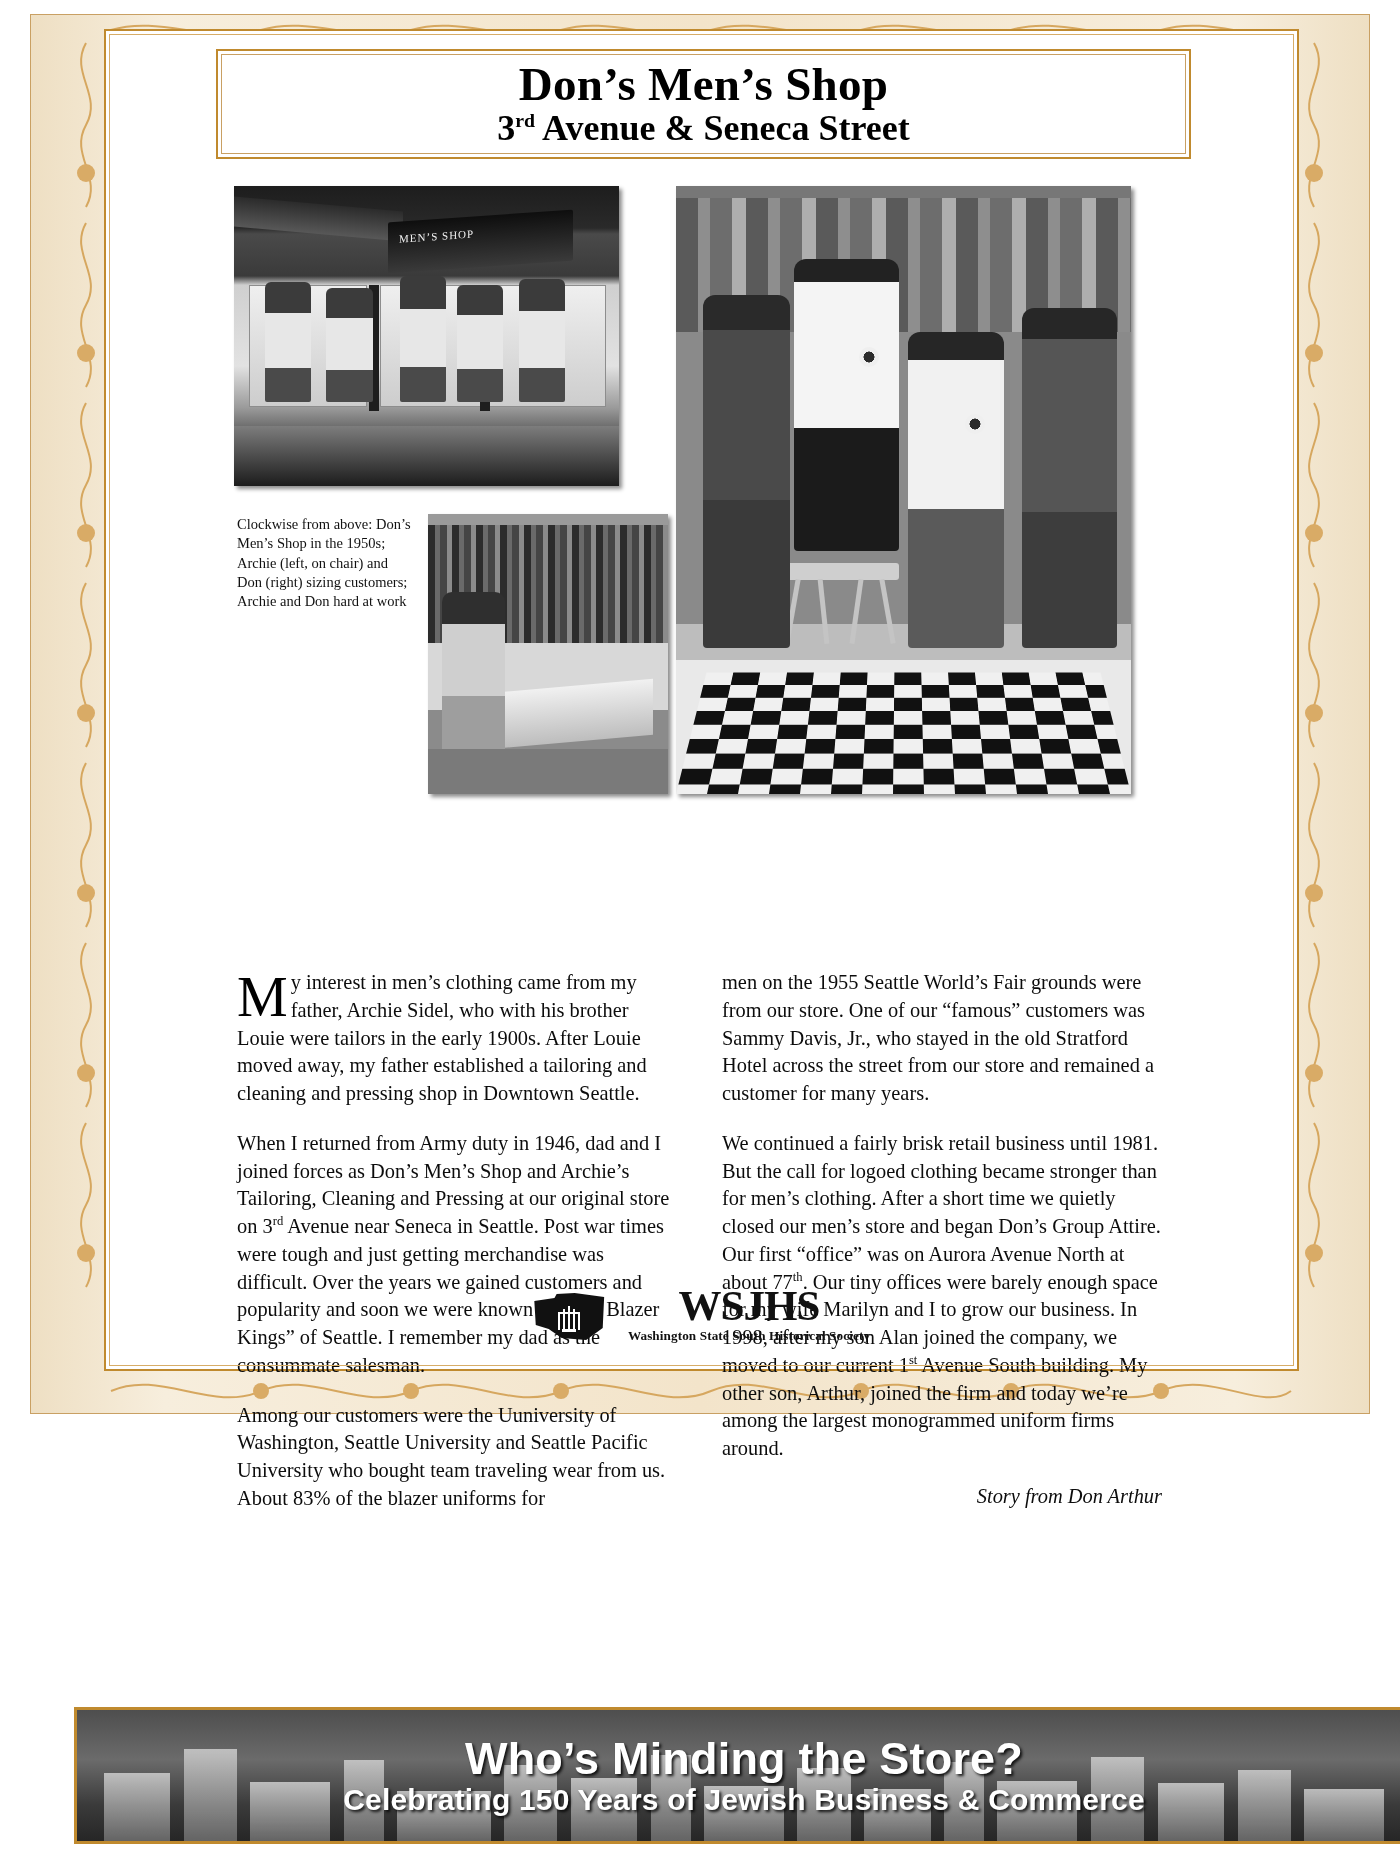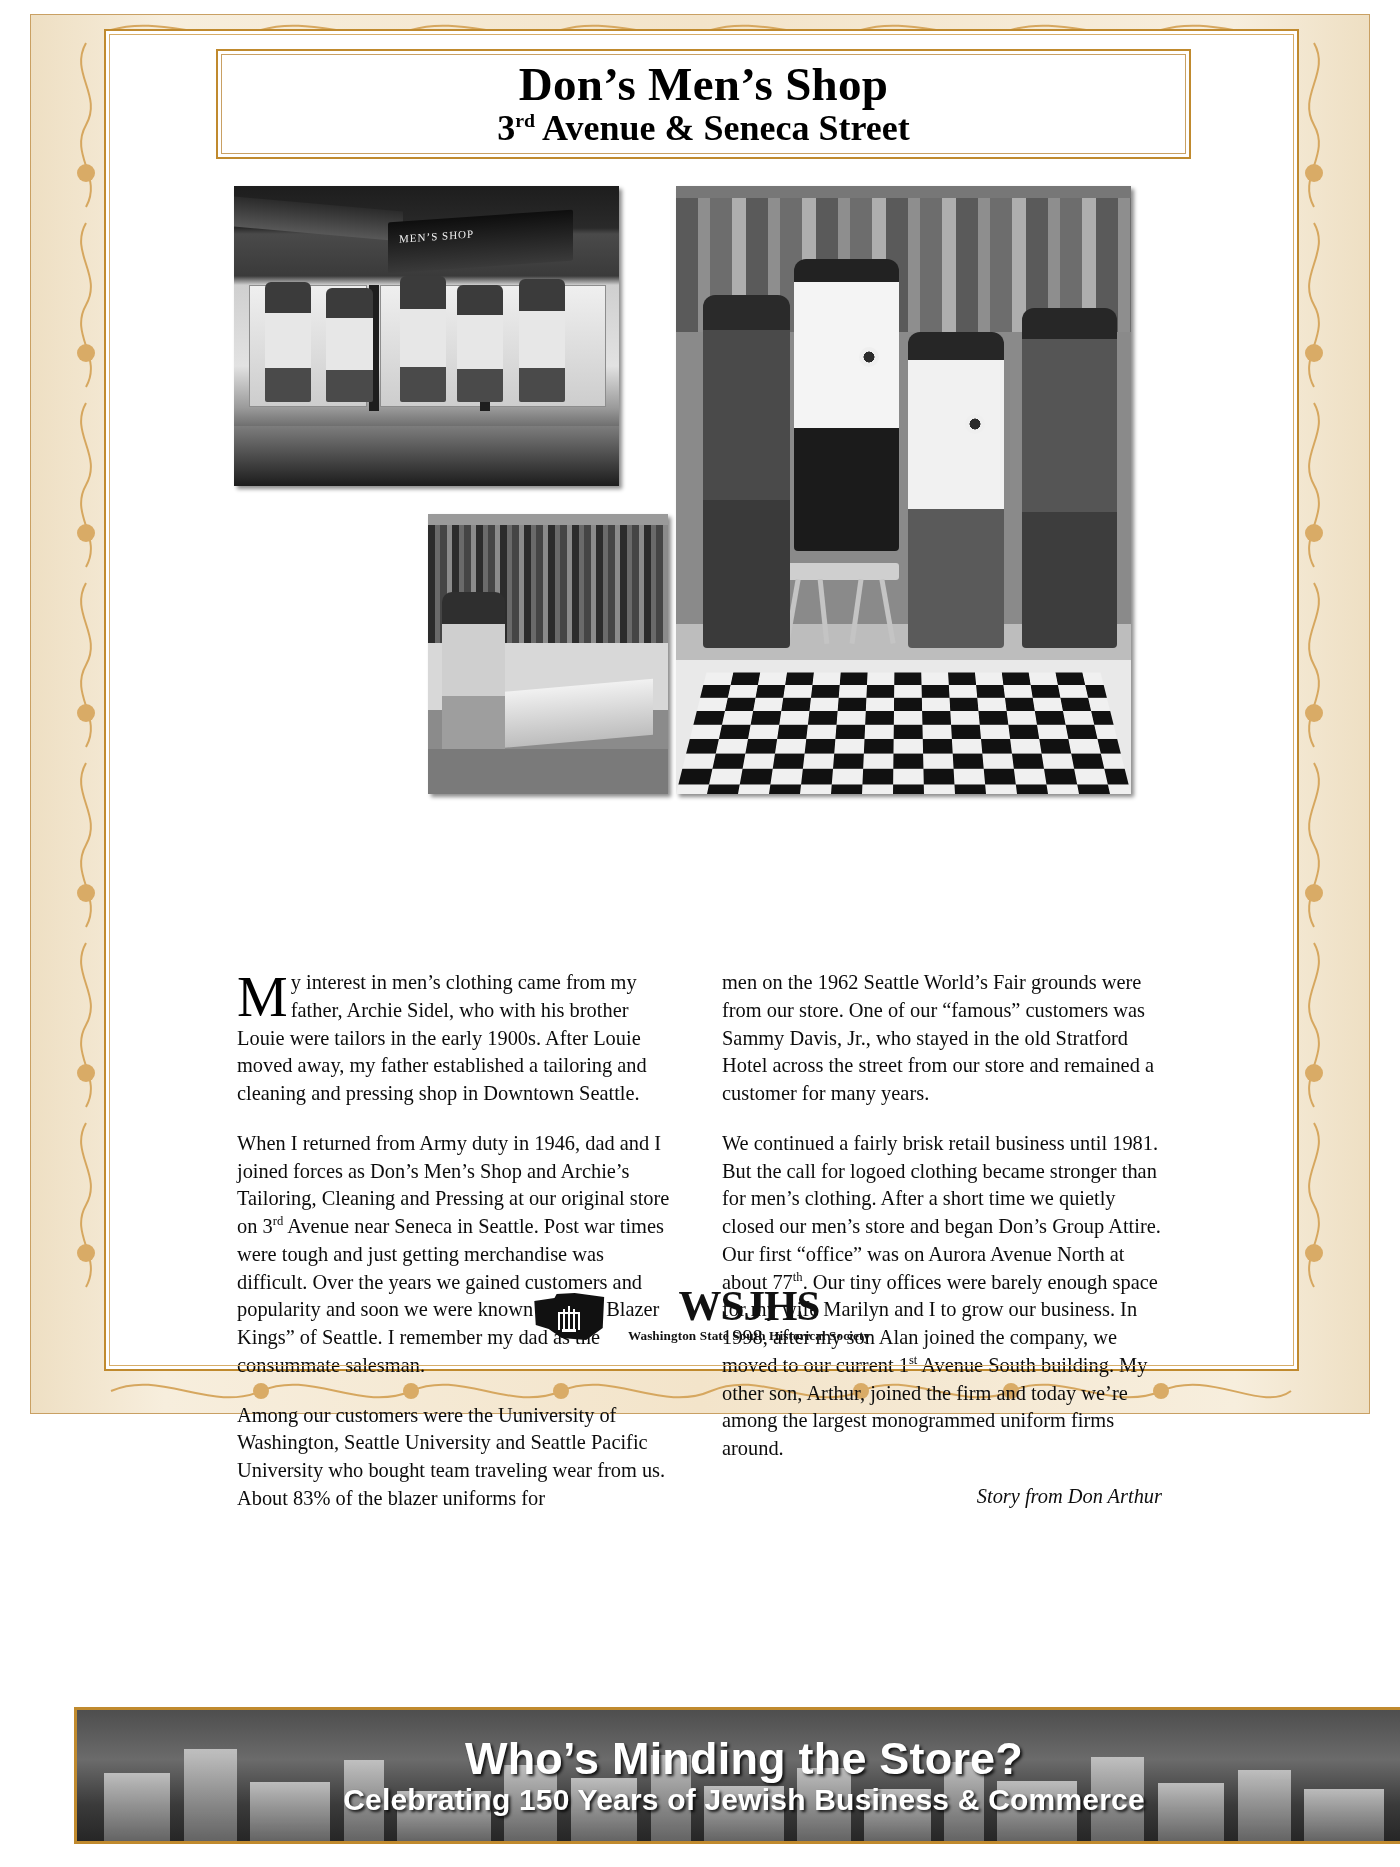--- a/index.html
+++ b/index.html
@@ -310,31 +310,32 @@
           <div class="ft-person p-white1">
               <div class="crest" style="left:62%;top:30%"></div>
             </div>
           <div class="ft-person p-white2">
               <div class="crest" style="left:60%;top:26%"></div>
             </div>
           <div class="ft-person p-dark2"></div>
         </div>
       </div>
 
+      <div class="caption">Clockwise from above: Don’s Men’s Shop in the 1950s; Archie (left, on chair) and Don (right) sizing customers; Archie and Don hard at work</div>
 
       <div class="cols">
 
         <div class="col left">
           <p><span class="dropcap">M</span><span>y interest in men’s clothing came from my father, Archie Sidel, who with his brother Louie were tailors in the early 1900s. After Louie moved away, my father established a tailoring and cleaning and pressing shop in Downtown Seattle.</span></p>
           <p><span>When I returned from Army duty in 1946, dad and I joined forces as Don’s Men’s Shop and Archie’s Tailoring, Cleaning and Pressing at our original store on 3</span><sup>rd</sup><span> Avenue near Seneca in Seattle. Post war times were tough and just getting merchandise was difficult. Over the years we gained customers and popularity and soon we were known as “The Blazer Kings” of Seattle. I remember my dad as the consummate salesman.</span></p>
           <p>Among our customers were the Uuniversity of Washington, Seattle University and Seattle Pacific University who bought team traveling wear from us. About 83% of the blazer uniforms for</p>
         </div>
 
         <div class="col right">
-          <p>men on the 1962 Seattle World’s Fair grounds were from our store. One of our “famous” customers was Sammy Davis, Jr., who stayed in the old Stratford Hotel across the street from our store and remained a customer for many years.</p>
+          <p>men on the 1955 Seattle World’s Fair grounds were from our store. One of our “famous” customers was Sammy Davis, Jr., who stayed in the old Stratford Hotel across the street from our store and remained a customer for many years.</p>
           <p><span>We continued a fairly brisk retail business until 1981. But the call for logoed clothing became stronger than for men’s clothing. After a short time we quietly closed our men’s store and began Don’s Group Attire. Our first “office” was on Aurora Avenue North at about 77</span><sup>th</sup><span>. Our tiny offices were barely enough space for my wife Marilyn and I to grow our business. In 1998, after my son Alan joined the company, we moved to our current 1</span><sup>st</sup><span> Avenue South building. My other son, Arthur, joined the firm and today we’re among the largest monogrammed uniform firms around.</span></p>
           <div class="byline">Story from Don Arthur</div>
         </div>
 
         <div style="clear:both"></div>
       </div>
 
       <div class="logo">
         <div class="logo-mark">
           <div class="wa-shape"></div>

